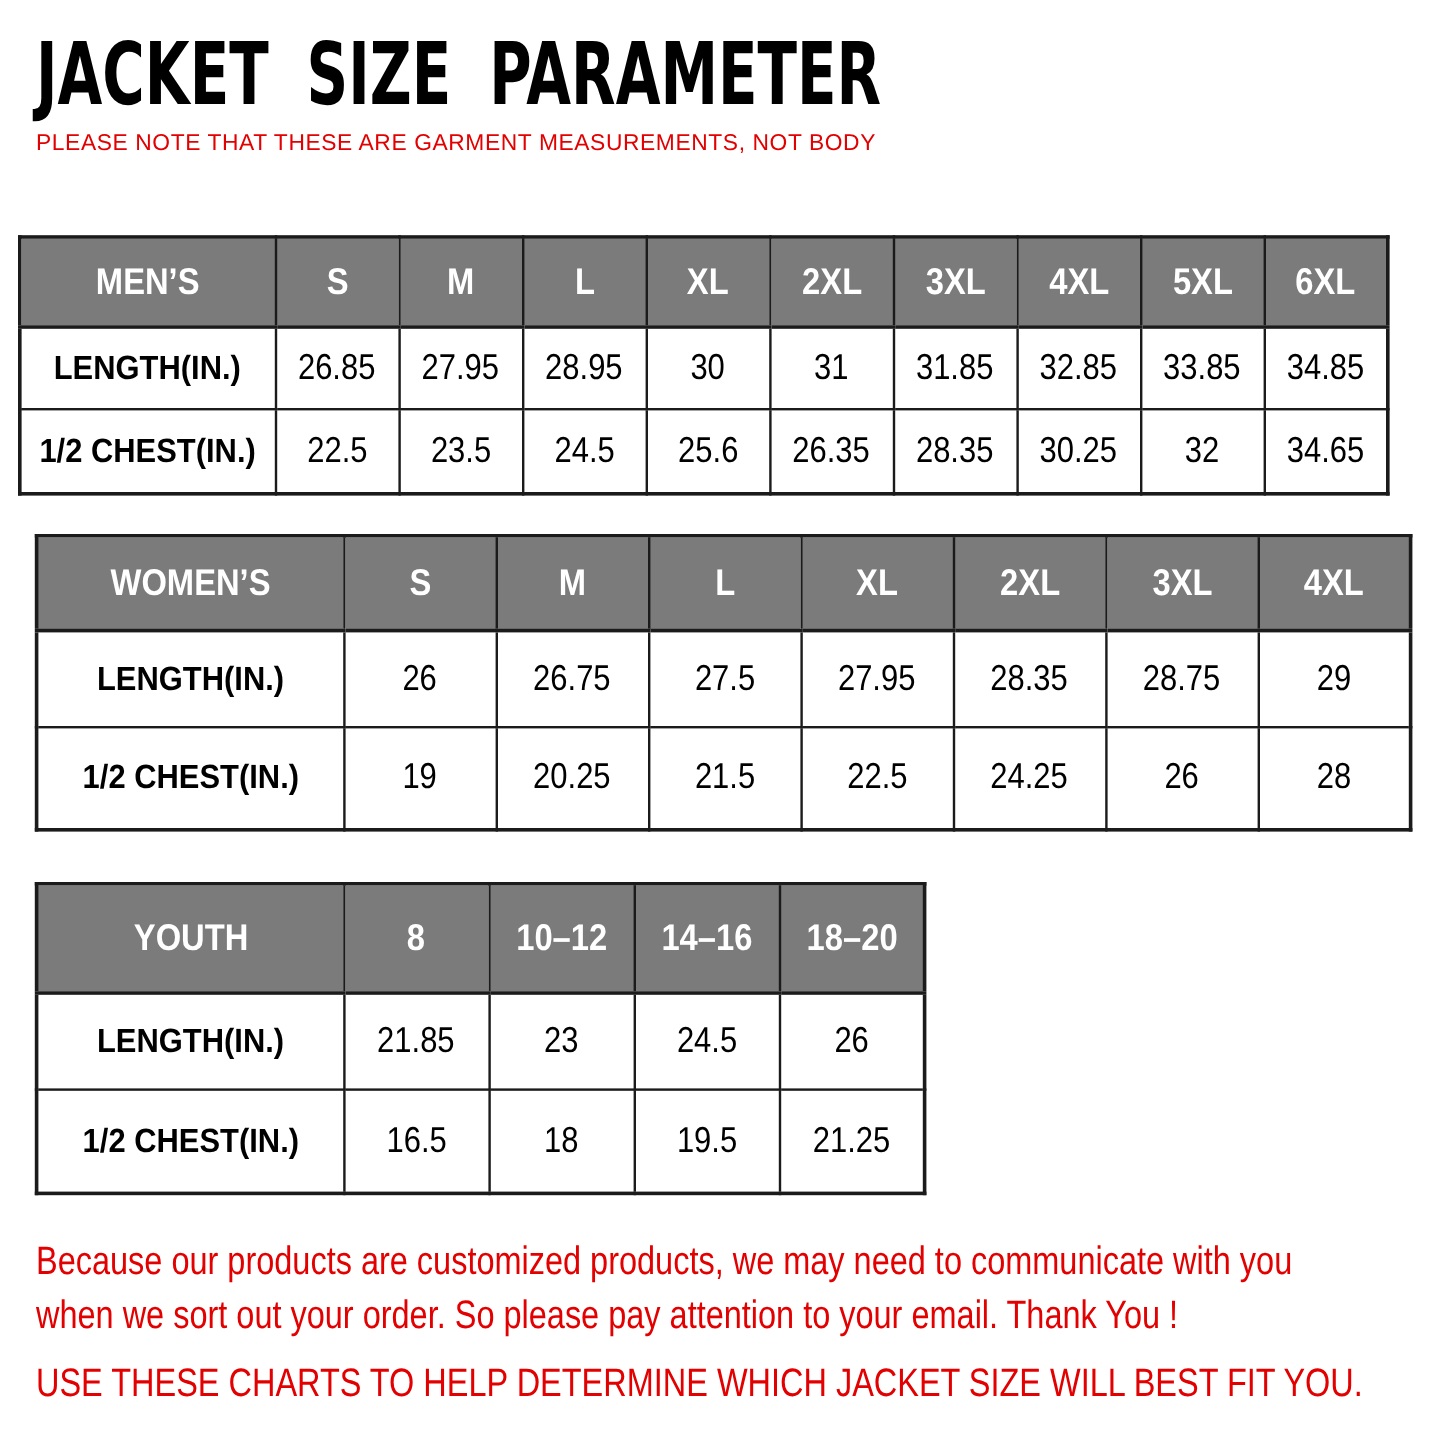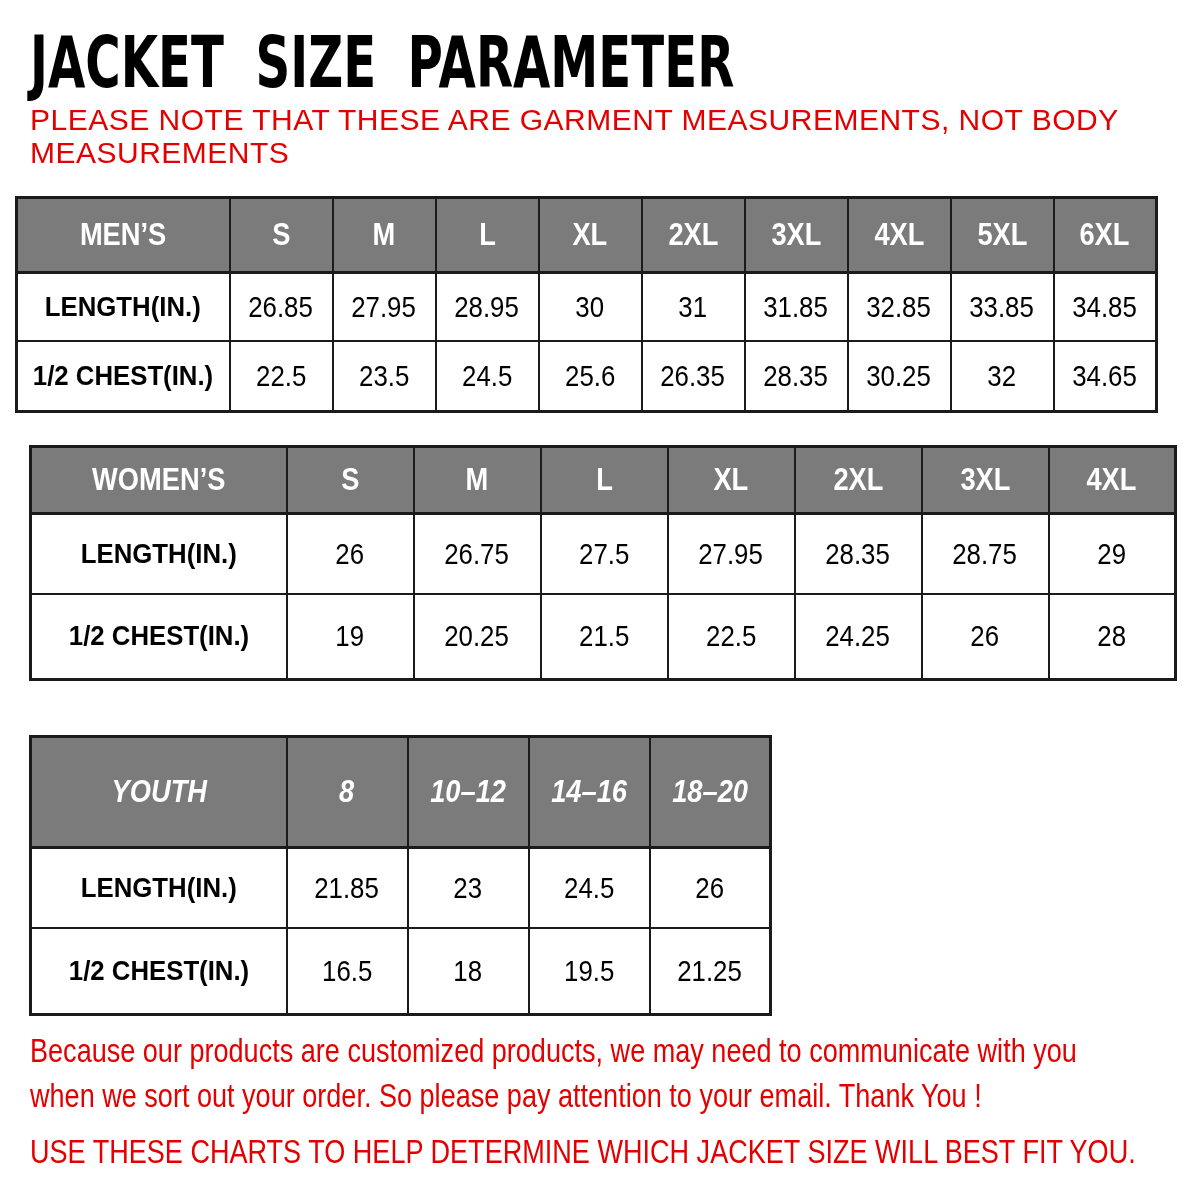--- a/index.html
+++ b/index.html
@@ -8,21 +8,21 @@
 
   .title{
     position:absolute;left:30px;top:26px;
     font-family:"DejaVu Sans",sans-serif;font-weight:bold;font-size:72px;line-height:72px;
     white-space:nowrap;word-spacing:22px;letter-spacing:0px;
     transform:scaleX(0.67);transform-origin:left top;color:#000;
   }
 
   .note{
     position:absolute;left:30px;top:103px;
-    font-size:30px;line-height:33px;letter-spacing:0.5px;
+    font-size:19px;line-height:33px;letter-spacing:0.5px;
     color:var(--accent-red,#e20000);
   }
 
   table.size-table{
     position:absolute;border-collapse:collapse;table-layout:fixed;
     border:3px solid var(--border,#1b1b1b);background:#fff;
   }
   table.size-table th,table.size-table td{
     border:2px solid var(--border,#1b1b1b);
     text-align:center;vertical-align:middle;padding:0;overflow:hidden;
@@ -37,45 +37,44 @@
       font-weight:bold;font-size:28px;color:#000;}
   .cv{display:inline-block;transform:scaleX(0.86);white-space:nowrap;
       font-size:30px;color:#000;}
 
   #mens{left:15px;top:196px;width:1140px;}
   #mens col.c0{width:213px;} #mens col.cn{width:103px;}
   #mens tr.hr{height:75px;} #mens tr.r1{height:68px;} #mens tr.r2{height:71px;}
 
   #womens{left:29px;top:445px;width:1145px;}
   #womens col.c0{width:256px;} #womens col.cn{width:127px;}
-  #womens tr.hr{height:67px;} #womens tr.r1{height:80px;} #womens tr.r2{height:86px;}
+  #womens tr.hr{height:79px;} #womens tr.r1{height:80px;} #womens tr.r2{height:86px;}
 
   #youth{left:29px;top:735px;width:740px;}
   #youth col.c0{width:256px;} #youth col.cn{width:121px;}
-  #youth tr.hr{height:111px;font-style:italic;} #youth tr.r1{height:80px;} #youth tr.r2{height:87px;}
+  #youth tr.hr{height:91px;} #youth tr.r1{height:80px;} #youth tr.r2{height:87px;}
 
   .custom-note{
     position:absolute;left:30px;top:1028px;
     font-size:33px;line-height:45px;color:var(--accent-red,#e20000);
     transform:scaleX(0.82);transform-origin:left top;white-space:nowrap;
   }
   .fit-advice{
     position:absolute;left:30px;top:1132px;
     font-size:33px;line-height:40px;color:var(--accent-red,#e20000);
     transform:scaleX(0.82);transform-origin:left top;white-space:nowrap;
   }
 </style>
 </head>
 <body>
 
 <div class="title">JACKET SIZE PARAMETER</div>
 
 <div class="note">
   <div>PLEASE NOTE THAT THESE ARE GARMENT MEASUREMENTS, NOT BODY</div>
-  <div>MEASUREMENTS</div>
 </div>
 
 <table class="size-table" id="mens">
   <colgroup>
     <col class="c0">
       <col class="cn">
       <col class="cn">
       <col class="cn">
       <col class="cn">
     <col class="cn">

